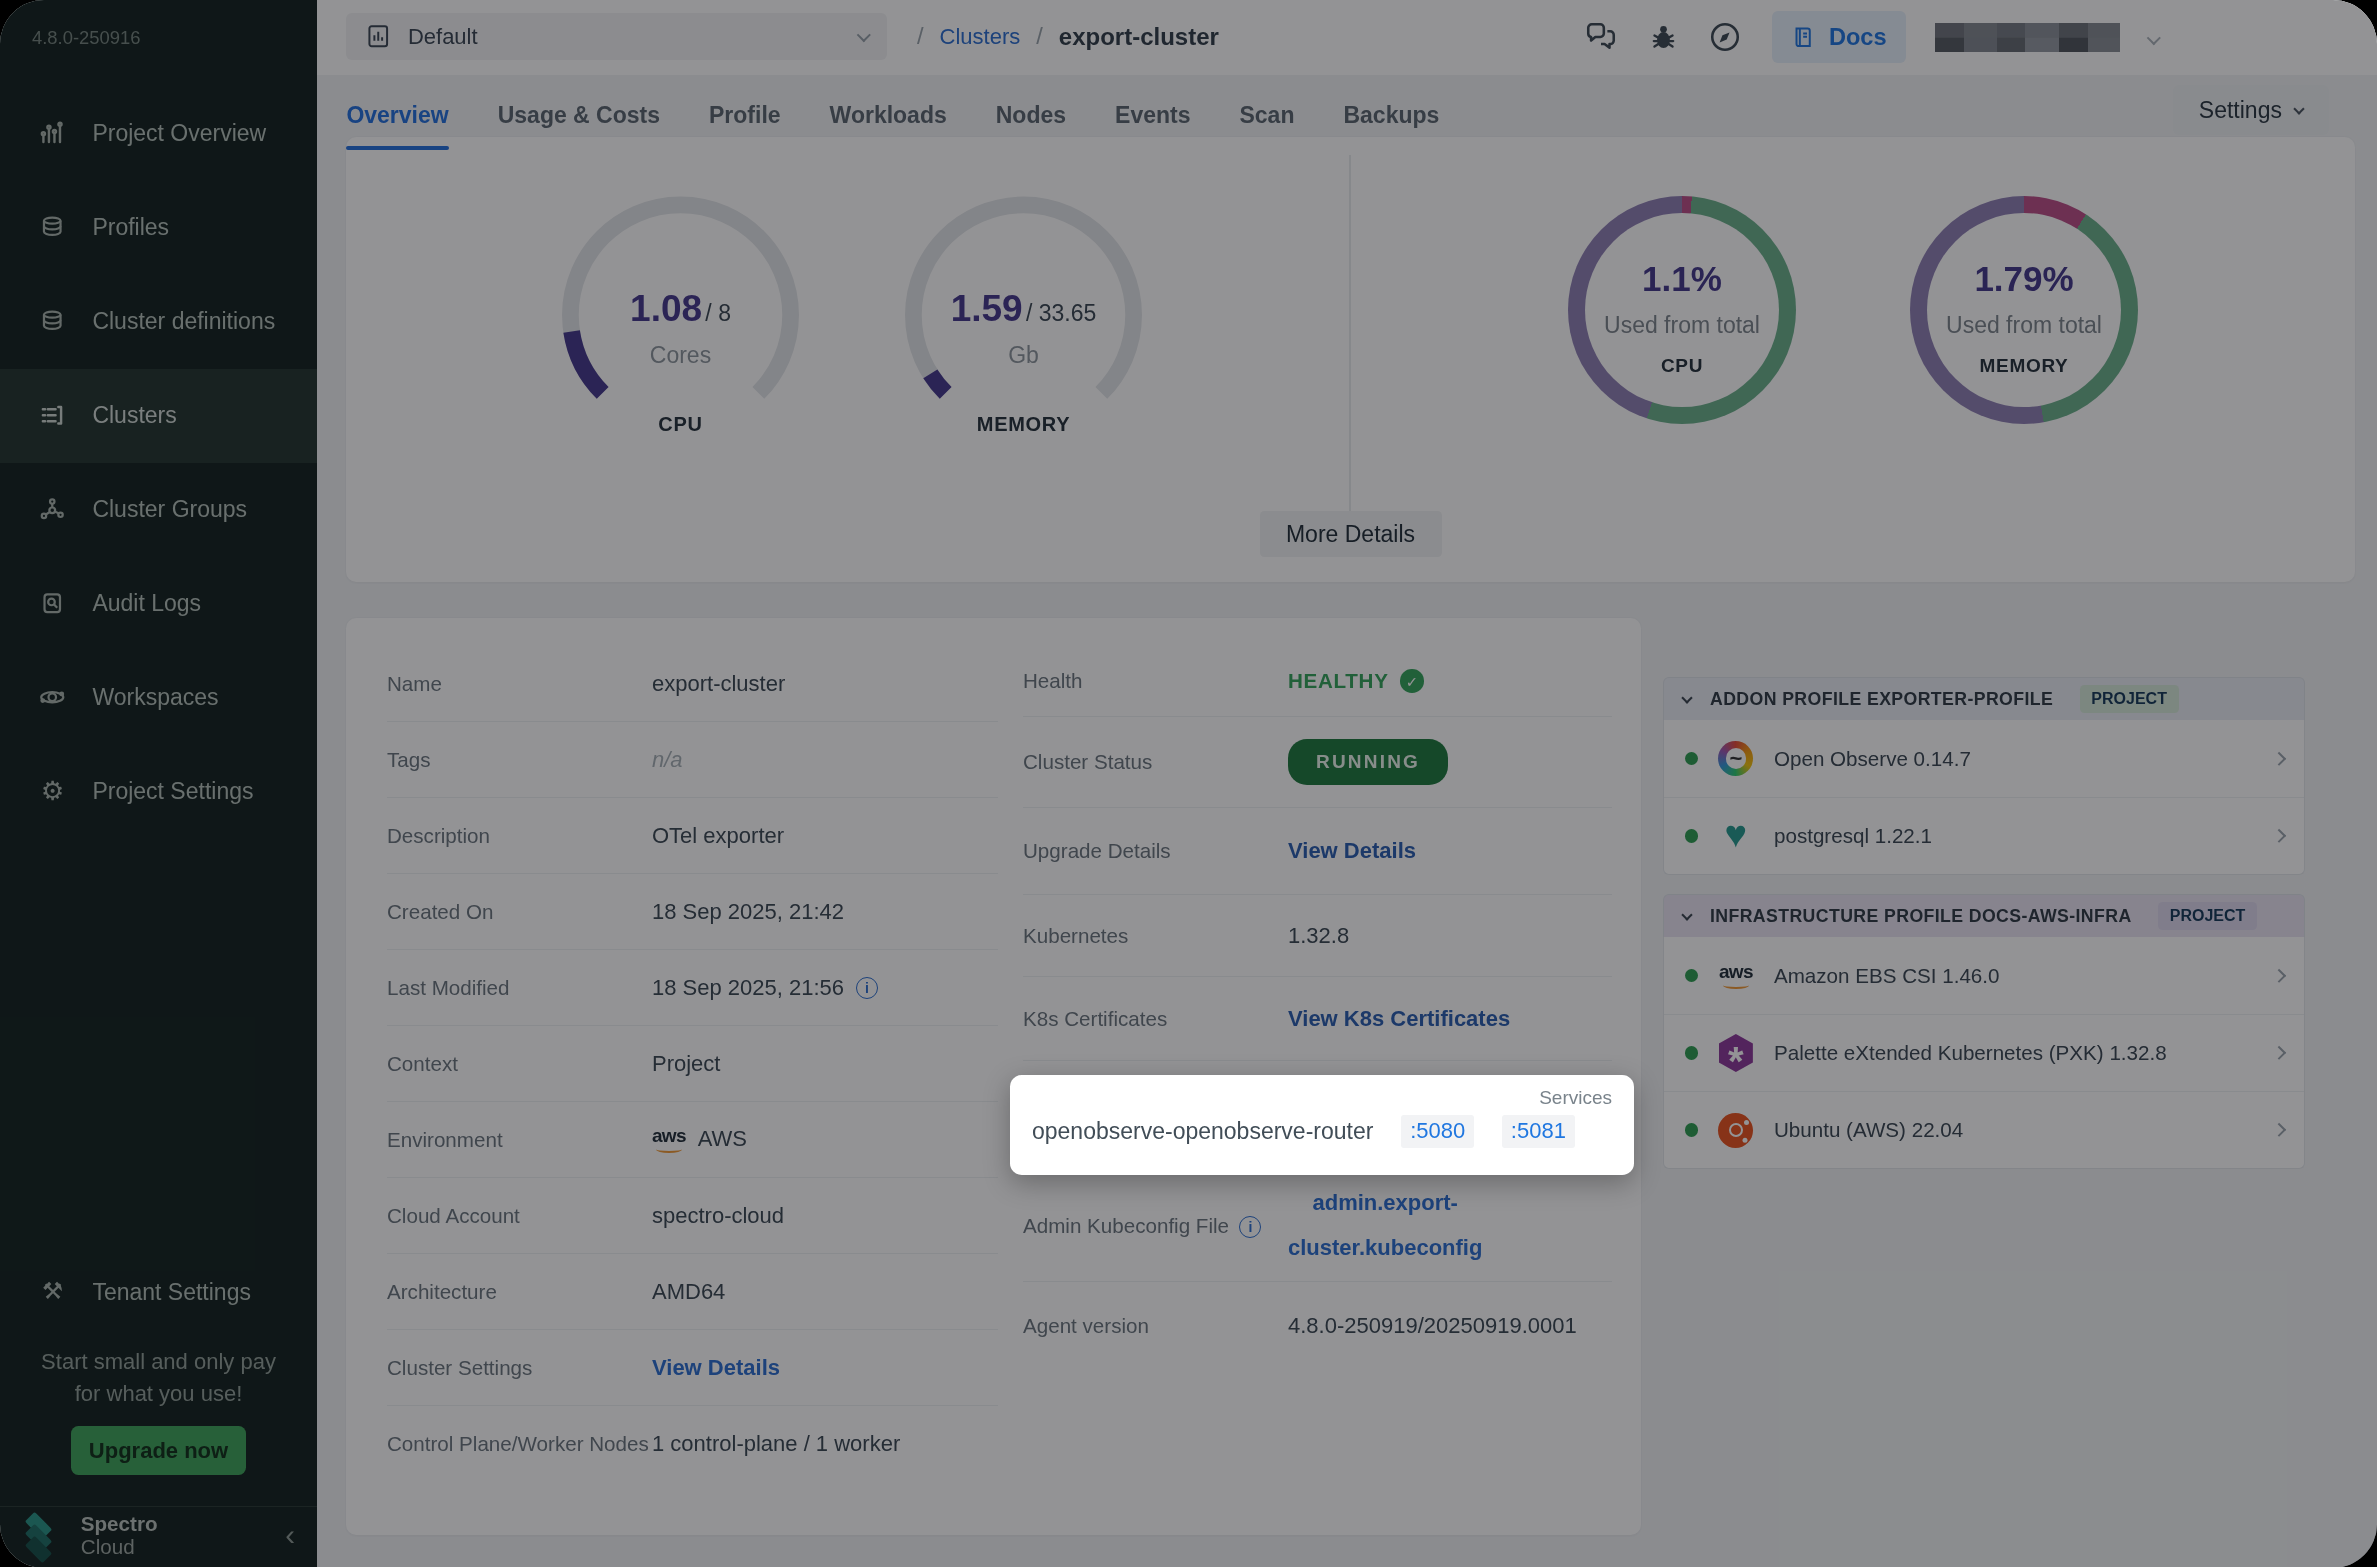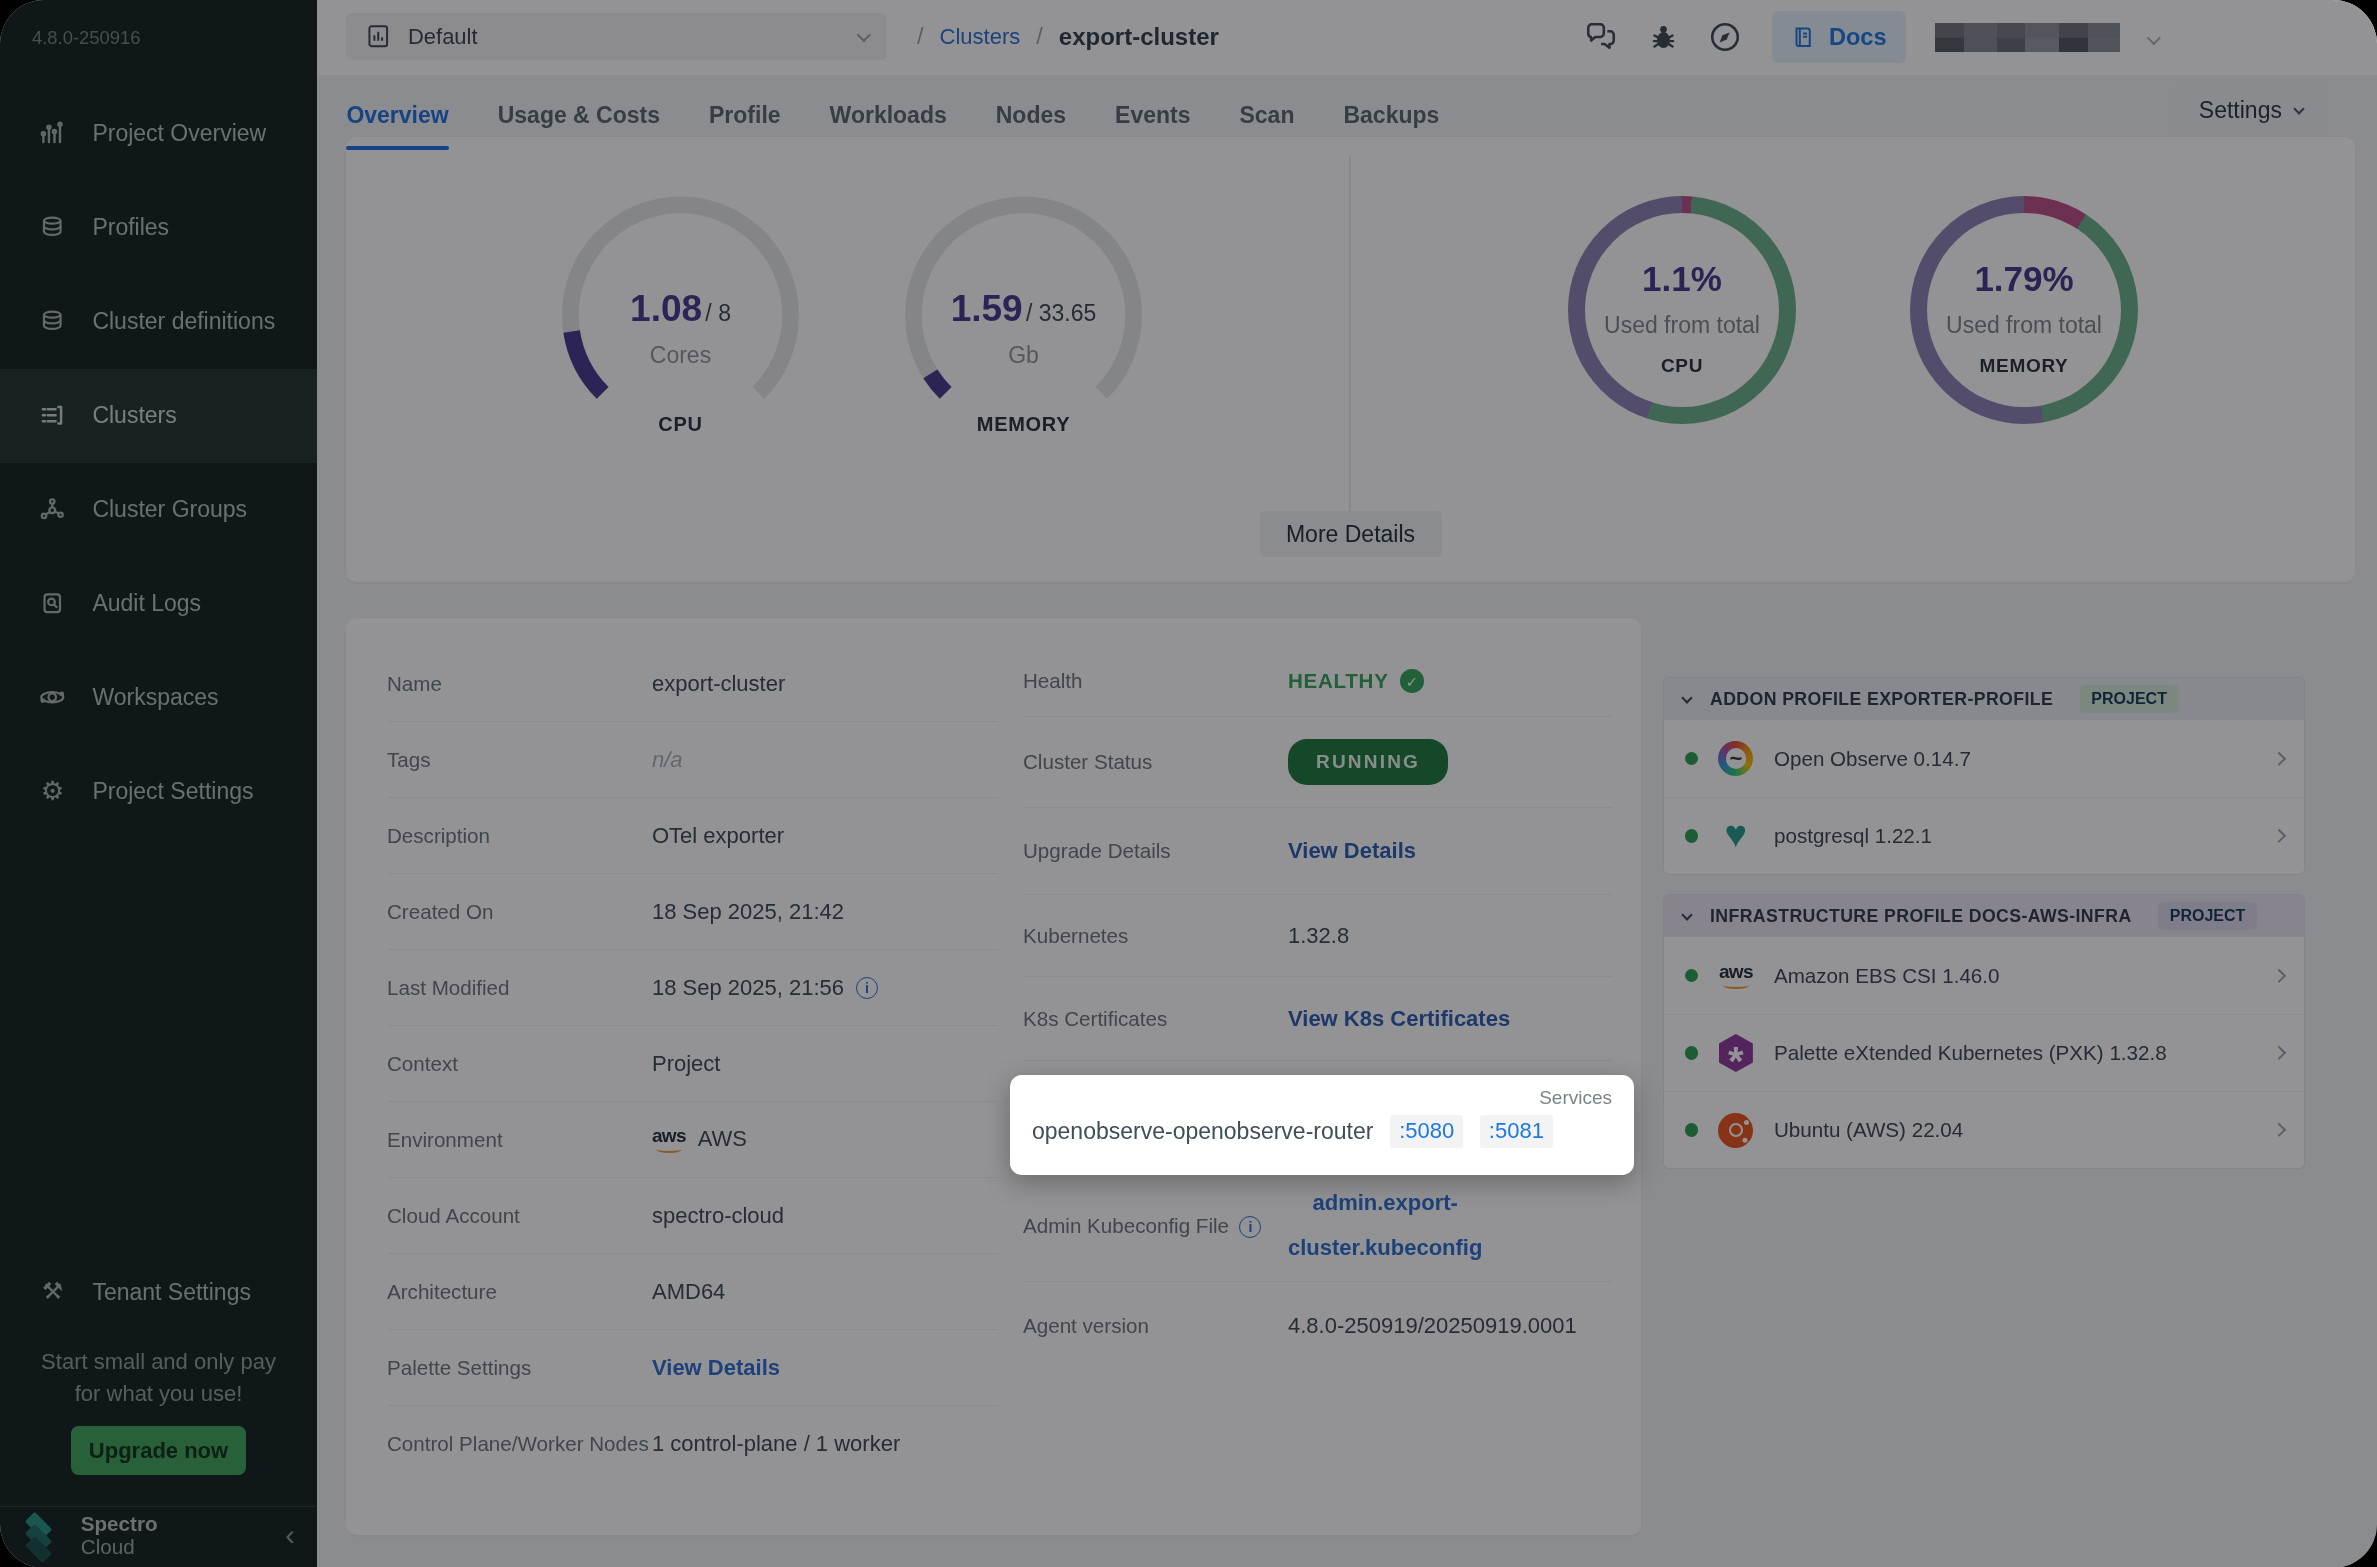--- a/index.html
+++ b/index.html
@@ -95,21 +95,21 @@
   .healthy { color:#35a45c; font-size:20.6px; font-weight:700; letter-spacing:0.7px; display:flex; align-items:center; gap:11.8px; }
   .check-ico { width:23.6px; height:23.6px; background:#35a45c; border-radius:50%; display:inline-flex; align-items:center; justify-content:center; }
   .check-ico::after { content:"\2713"; color:#fff; font-size:14.7px; font-weight:700; }
   .pill { background:#1f7a3f; color:#eaf4ec; font-size:19px; font-weight:700; letter-spacing:2.2px; padding:11.8px 28px; border-radius:19px; cursor:pointer; }
   .copy-btn { margin-left:auto; width:43px; height:43px; border:1.5px solid #9aa4ad; border-radius:7.4px; display:flex; align-items:center; justify-content:center; cursor:pointer; background:#fff; }
   .kc-val { display:flex; flex-direction:column; line-height:1.55; }
 
   
   .svc-box { position:absolute; left:1010px; top:1075px; width:624px; height:100px; background:#ffffff; border-radius:11.8px; z-index:45; padding:11.8px 22px; box-shadow:0 7.4px 26.5px rgba(0,0,0,.28);text-align:right; }
   .svc-label { font-size:19px; color:#79838b; }
-  .svc-line { display:flex; align-items:center; gap:17px; margin-top:5.9px; }
+  .svc-line { display:flex; align-items:center; gap:28px; margin-top:5.9px; }
   .svc-name { font-size:23px; color:#414d57; }
   .port-chip { background:#f2f3f5; color:#2077e0; font-size:22px; padding:3.7px 8.8px; border-radius:2.9px; cursor:pointer; }
 
   
   .profiles { position:absolute; left:1663px; top:661px; width:642px; }
   .prof-title { font-size:23px; color:#323f4a; }
   .pgroup { margin-top:16px; }
   .pgroup + .pgroup { margin-top:19px; }
   .phead { height:43px; border:1.5px solid #dde2e8; border-bottom:none; border-radius:5.9px 5.9px 0 0; display:flex; align-items:center; gap:19px; padding:0 19px; cursor:pointer; }
   .phead.addon { background:#e9edf4; }
@@ -404,21 +404,21 @@
       </div>
       <div class="drow lrow">
         <span class="dlab">Cloud Account</span>
         <span class="dval">spectro-cloud</span>
       </div>
       <div class="drow lrow">
         <span class="dlab">Architecture</span>
         <span class="dval">AMD64</span>
       </div>
       <div class="drow lrow">
-        <span class="dlab">Palette Settings</span>
+        <span class="dlab">Cluster Settings</span>
         <span class="dval link">View Details</span>
       </div>
       <div class="drow lrow">
         <span class="dlab">Control Plane/Worker Nodes</span>
         <span class="dval">1 control-plane / 1 worker</span>
       </div>
     </div>
 
     <div class="col col-mid">
       <div class="drow" style="height:71px;">

